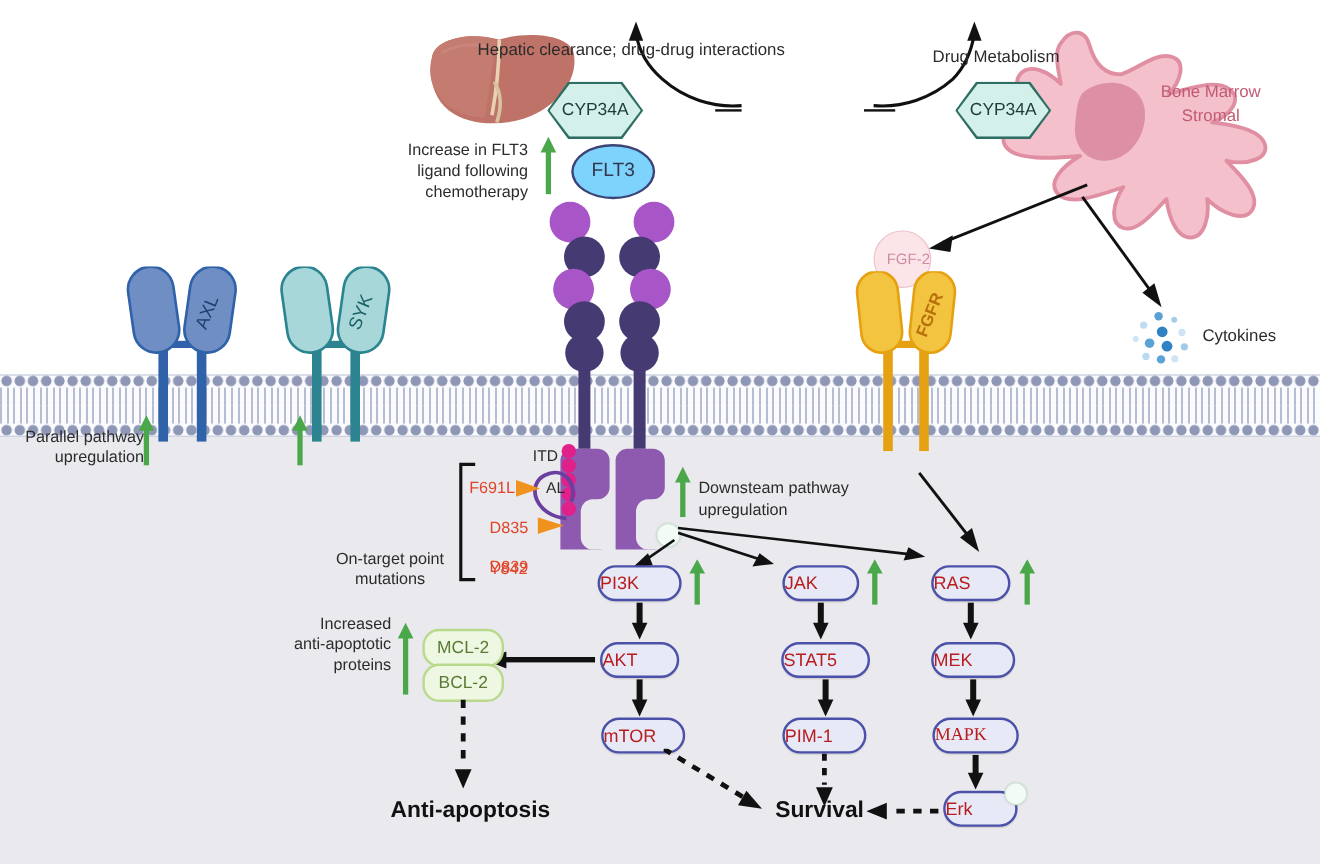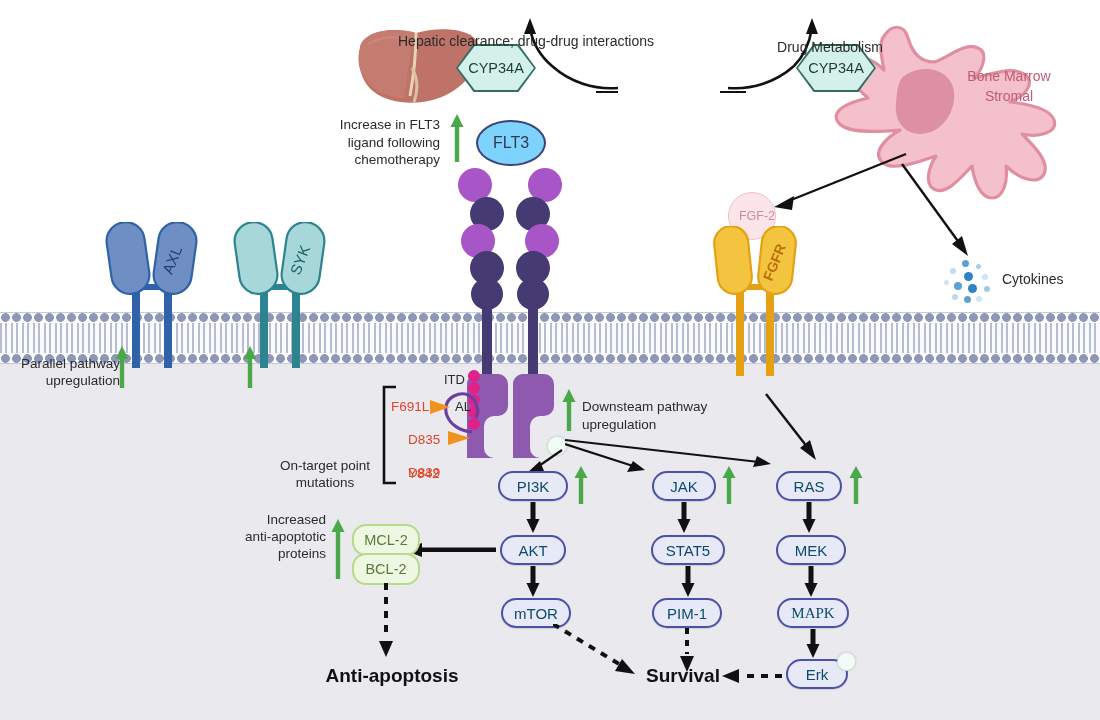--- a/index.html
+++ b/index.html
@@ -37,34 +37,34 @@
   .mem-line { position:absolute; left:0; width:1100px; height:1px; background:#c3cada; }
 
   
   .txt { position:absolute; color:#2b2b2b; font-size:13.5px; line-height:15.5px; white-space:pre; }
   .txt.c { text-align:center;margin-top:34px; }
   .txt.r { text-align:right; }
   .bold { font-weight:bold; }
 
   
   .node {
-    position:absolute; display:flex; align-items:center; justify-content:center;
+    position:absolute; display:flex; align-items:center; 
     background:#e7e9f7; border:2px solid #4b51a8; border-radius:18px;
-    color:#0c4a6e; font-size:15px; height:30px;
+    color:#b91c1c; font-size:15px; height:30px;
     box-shadow:0 1px 1px rgba(0,0,0,.12);
   }
   
   .uparrow { position:absolute; }
   .uparrow svg { display:block; }
   .hexwrap { position:absolute; }
   .hexwrap .inner {
     width:100%; height:100%;
     background:#2f6e63;
     clip-path: polygon(22% 0%, 78% 0%, 100% 50%, 78% 100%, 22% 100%, 0% 50%);
-    display:flex; align-items:center; justify-content:center;
+    display:flex; align-items:center; justify-content:center;margin-top:24px;
   }
   .hexwrap .inner2 {
     width:calc(100% - 4px); height:calc(100% - 4px);
     background:#d3f0ea;
     clip-path: polygon(22% 0%, 78% 0%, 100% 50%, 78% 100%, 22% 100%, 0% 50%);
     display:flex; align-items:center; justify-content:center;
     color:#1f3b37; font-size:14.5px;
   }
 
   

